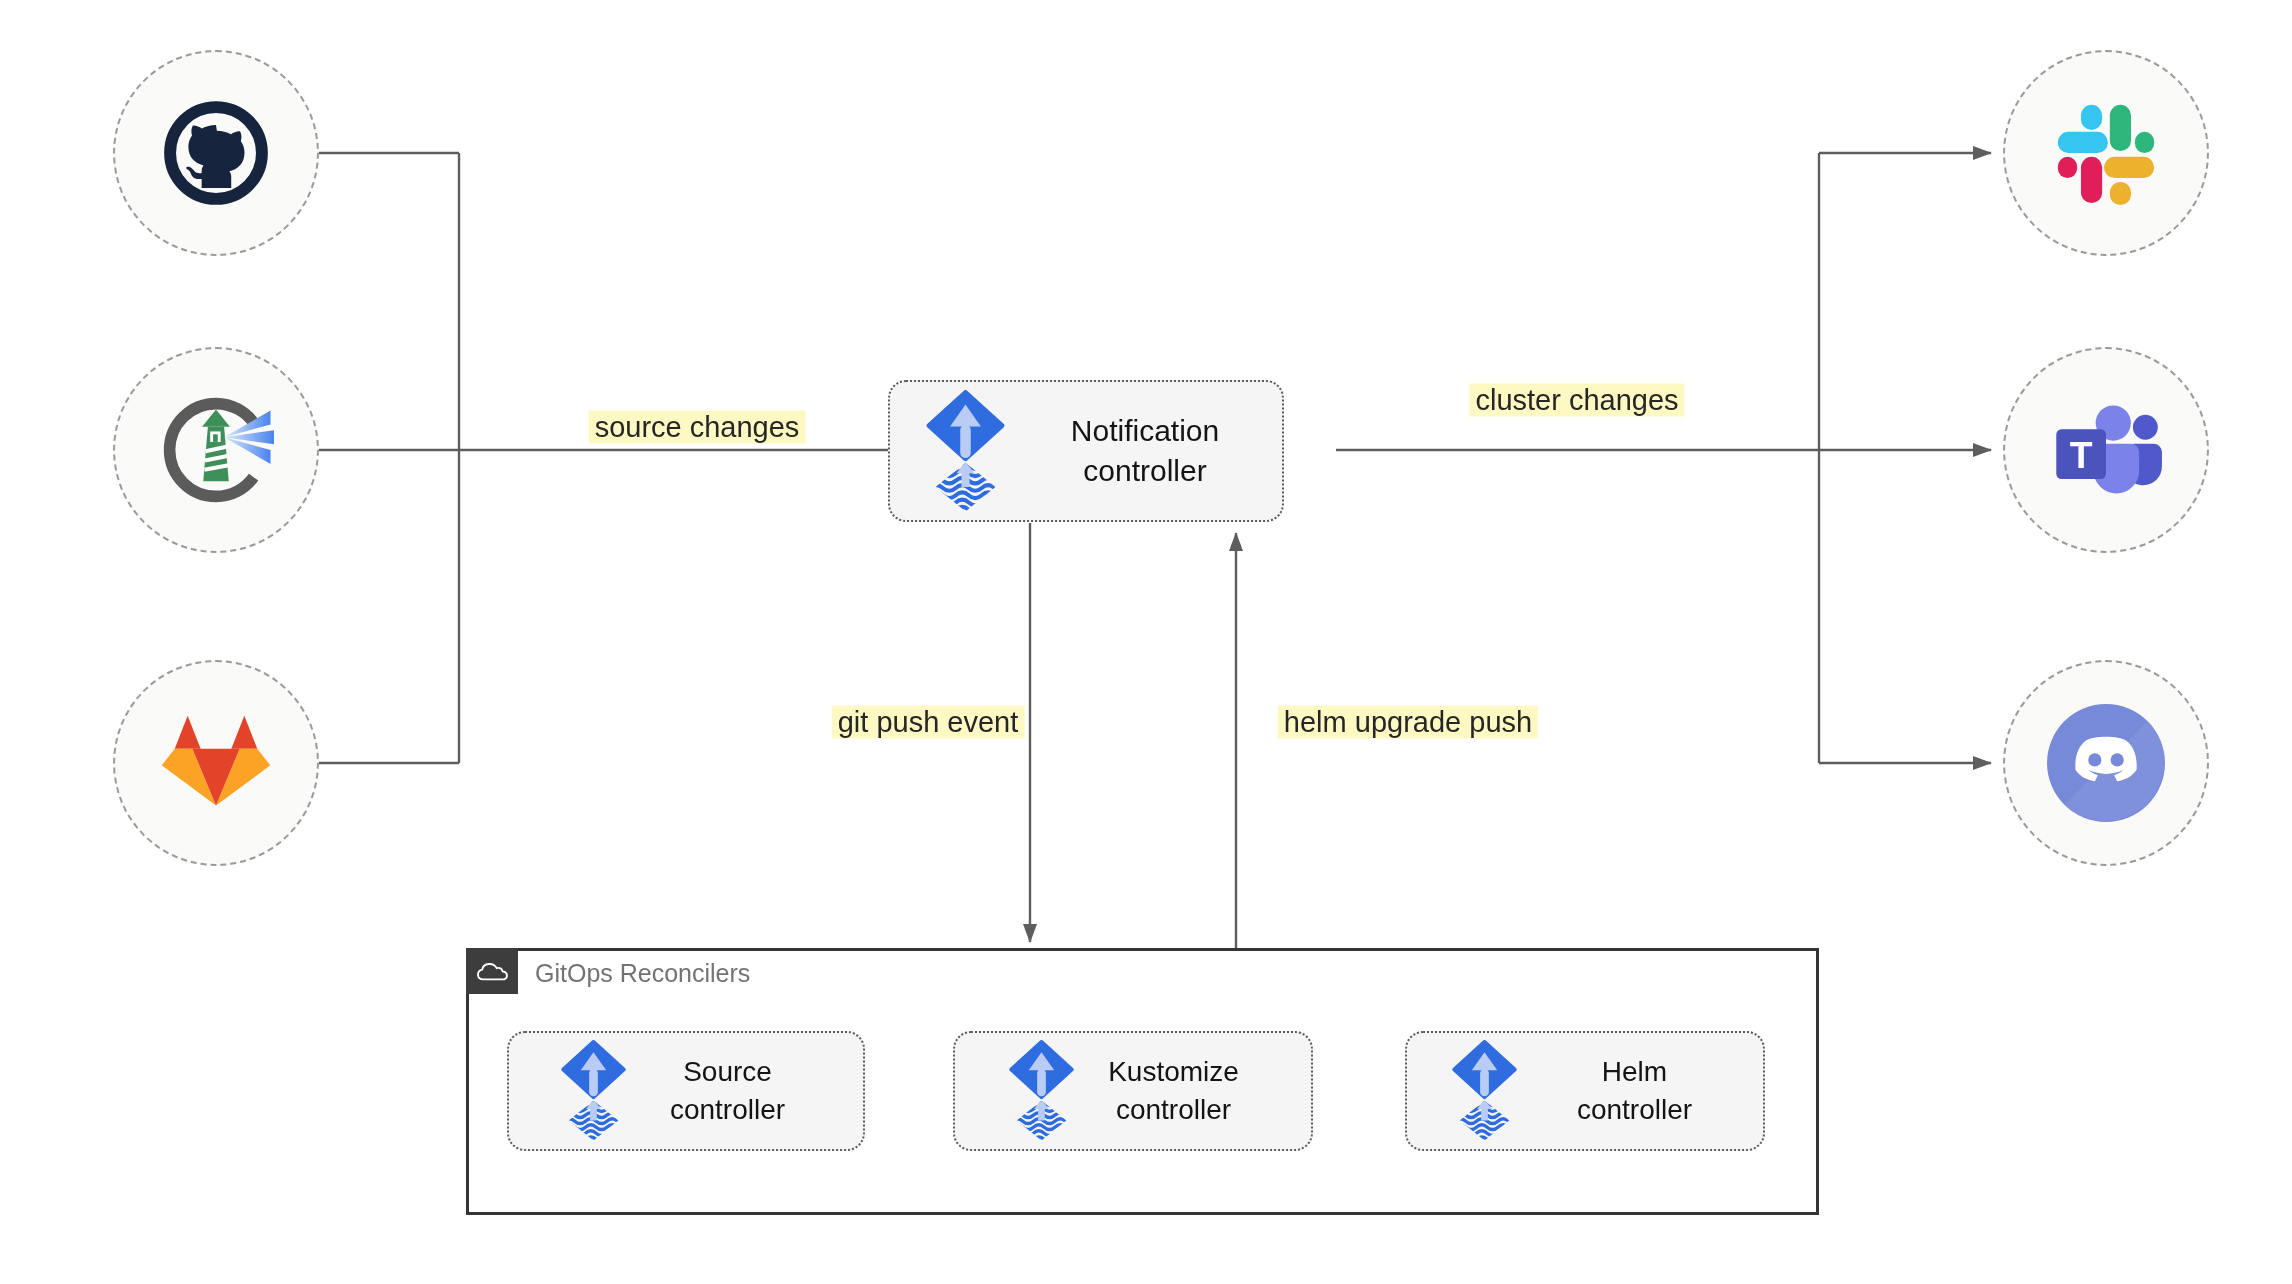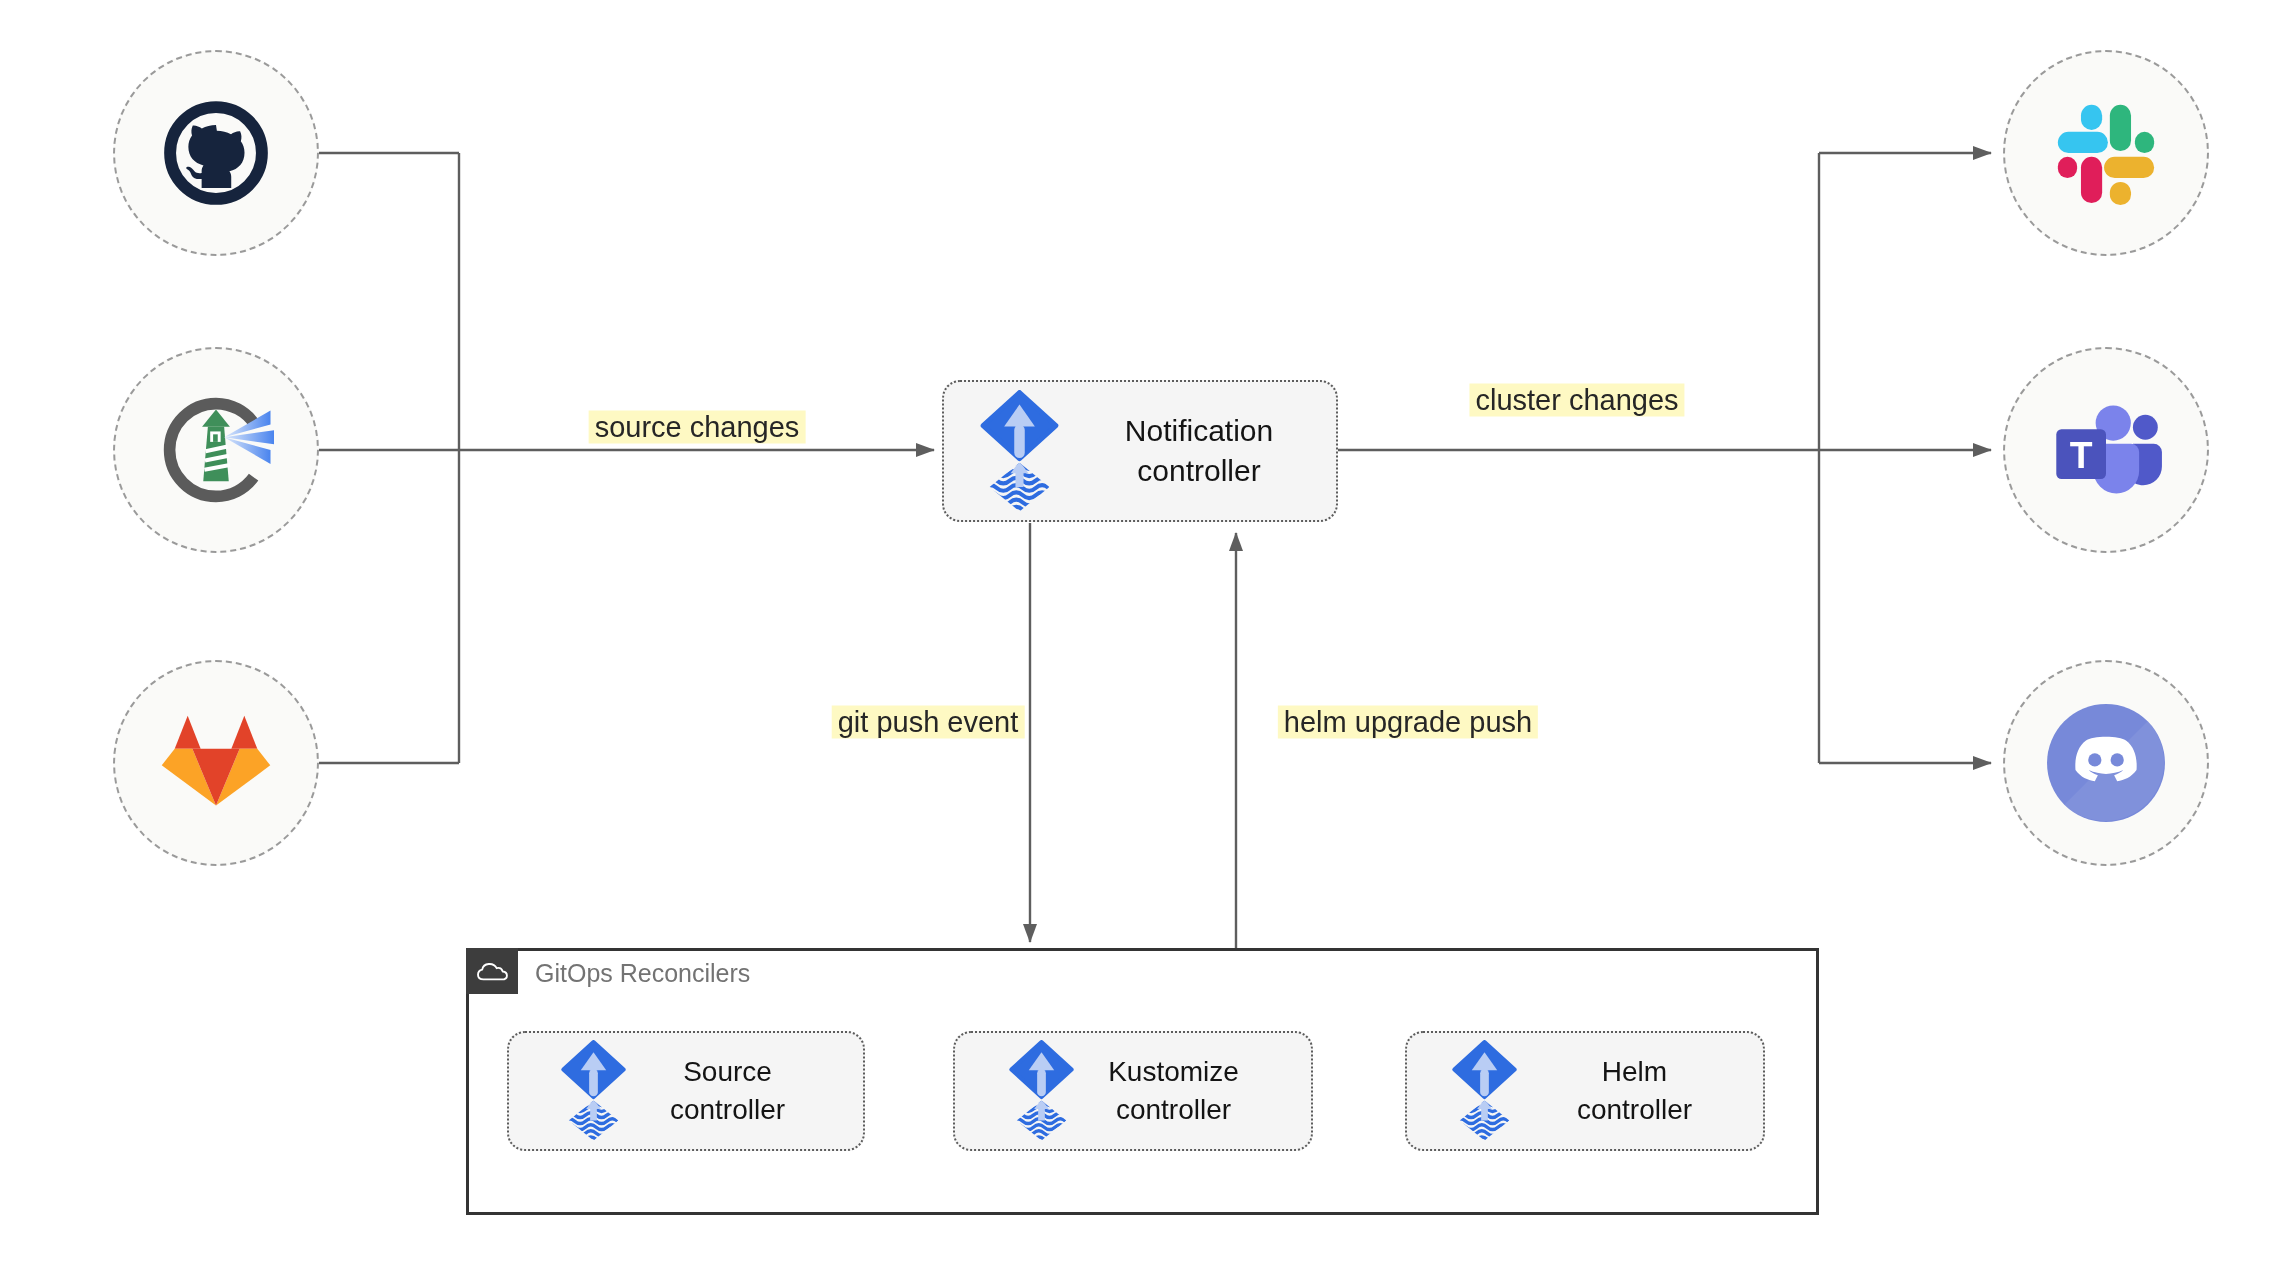--- a/index.html
+++ b/index.html
@@ -15,21 +15,21 @@
     position:absolute;width:206px;height:206px;box-sizing:border-box;
     border:2px dashed #9a9a9a;border-radius:50%;background:#fafaf8;
     display:flex;align-items:center;justify-content:center;z-index:2;
   }
   
   .node{
     position:absolute;box-sizing:border-box;background:#f5f5f5;
     border:2.5px dotted #5c5c5c;border-radius:18px;
     display:flex;align-items:center;justify-content:center;z-index:2;
   }
-  #node-notification{left:942px;top:380px;width:396px;height:142px;gap:37px;}
+  #node-notification{left:888px;top:380px;width:396px;height:142px;gap:37px;}
   #node-source{left:507px;top:1031px;width:358px;height:120px;gap:16px;}
   #node-kustomize{left:953px;top:1031px;width:360px;height:120px;gap:14px;}
   #node-helm{left:1405px;top:1031px;width:360px;height:120px;gap:32px;}
   .node-label{color:#141414;text-align:center;line-height:1.35;}
   #node-notification .node-label{font-size:30px;width:205px;}
   .small-node-label{font-size:28px;width:170px;}
   
   #group-box{
     position:absolute;left:466px;top:948px;width:1353px;height:267px;box-sizing:border-box;
     border:3px solid #343434;background:#ffffff;z-index:1;

